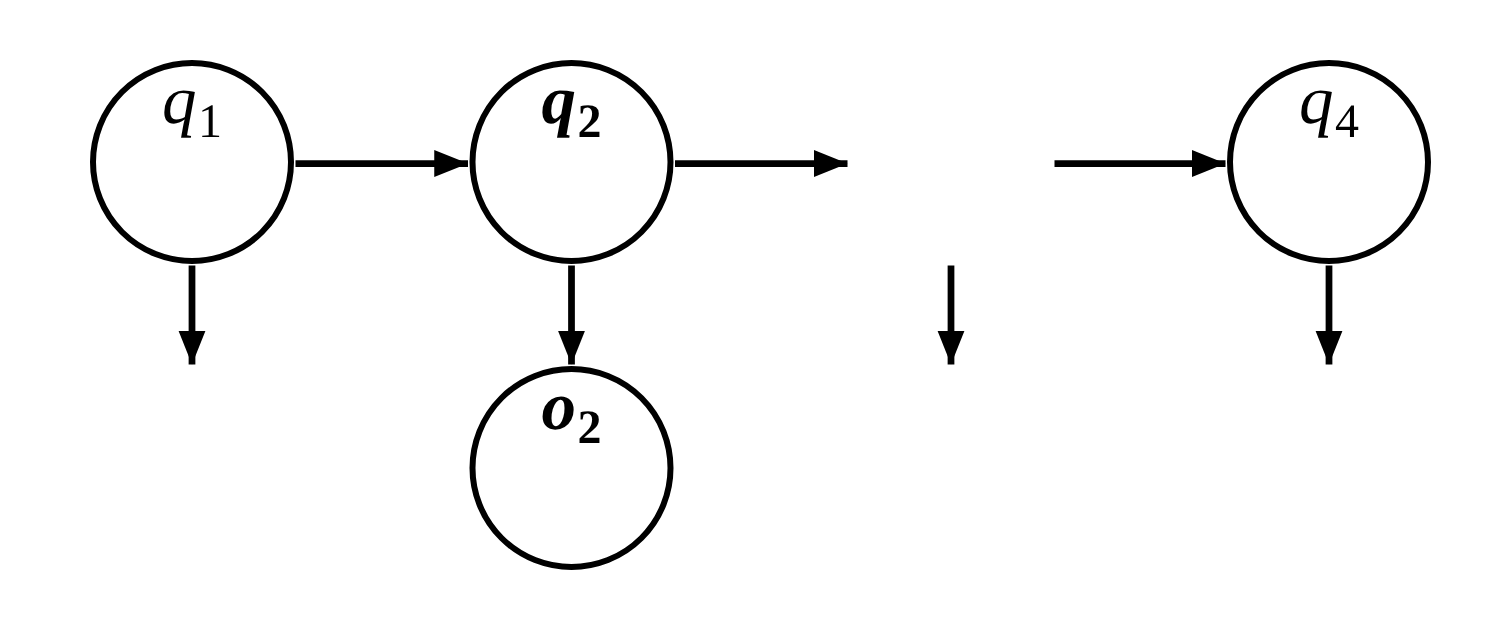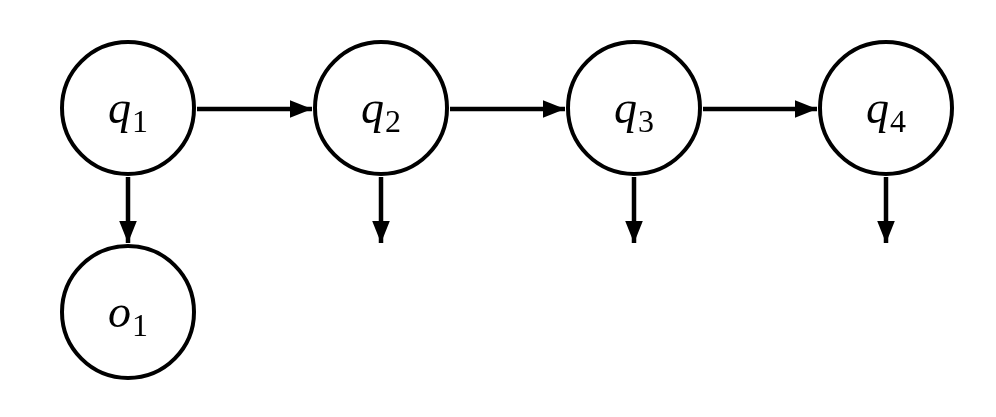--- a/index.html
+++ b/index.html
@@ -17,27 +17,27 @@
     font-family:"Liberation Serif", serif;
   }
   #edges{position:absolute;left:0;top:0;width:996px;height:417px;}
   .edge{stroke:var(--arrow);stroke-width:4.5;}
   .node{
     position:absolute;
     width:128px;height:128px;
     border:4px solid var(--stroke);
     border-radius:50%;
     background:var(--fill);
-    display:flex;align-items:center;justify-content:center;
+    display:flex;align-items:flex-start;justify-content:center;
     box-sizing:content-box;
   }
   .row-state{top:40px;}
   .row-obs{top:244px;}
   .col-1{left:60px;}
-  .col-2{left:313px;}
+  .col-2{left:313px;font-weight:bold;}
   .col-3{left:566px;}
   .col-4{left:818px;}
   .lbl{
     color:#000000;
     font-size:46px;
     line-height:1;
     white-space:nowrap;
     user-select:none;
   }
   .lbl .base{font-style:italic;}
@@ -70,24 +70,21 @@
     <line class="edge" x1="634" y1="177" x2="634" y2="243" marker-end="url(#arrowhead)"></line>
     <line class="edge" x1="886" y1="177" x2="886" y2="243" marker-end="url(#arrowhead)"></line>
   </svg>
 
   <div class="node row-state col-1">
     <span class="lbl"><span class="base">q</span><span class="sub">1</span></span>
   </div>
   <div class="node row-state col-2">
     <span class="lbl"><span class="base">q</span><span class="sub">2</span></span>
   </div>
-  <div class="node row-state col-3">
-    <span class="lbl"><span class="base">q</span><span class="sub">3</span></span>
-  </div>
   <div class="node row-state col-4">
     <span class="lbl"><span class="base">q</span><span class="sub">4</span></span>
   </div>
 
-  <div class="node row-obs col-1">
-    <span class="lbl"><span class="base">o</span><span class="sub">1</span></span>
+  <div class="node row-obs col-2">
+    <span class="lbl"><span class="base">o</span><span class="sub">2</span></span>
   </div>
 
 </div>
 
 </body></html>

